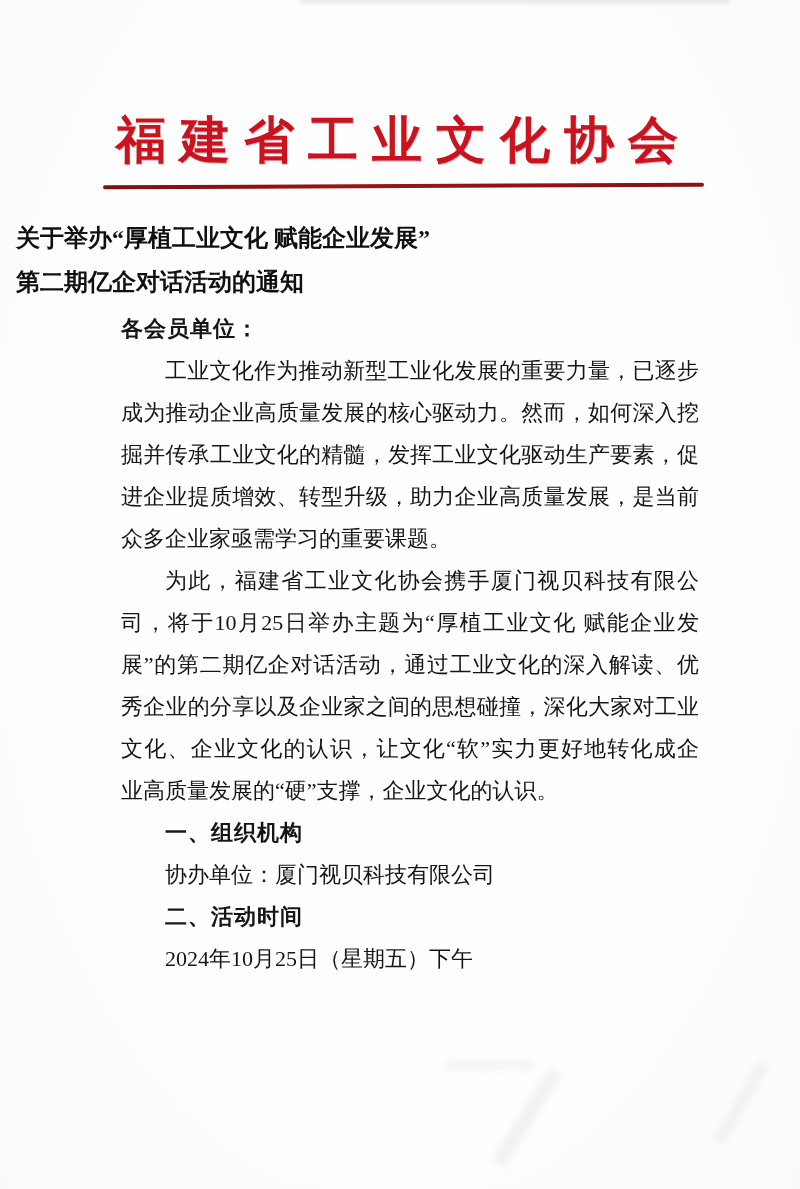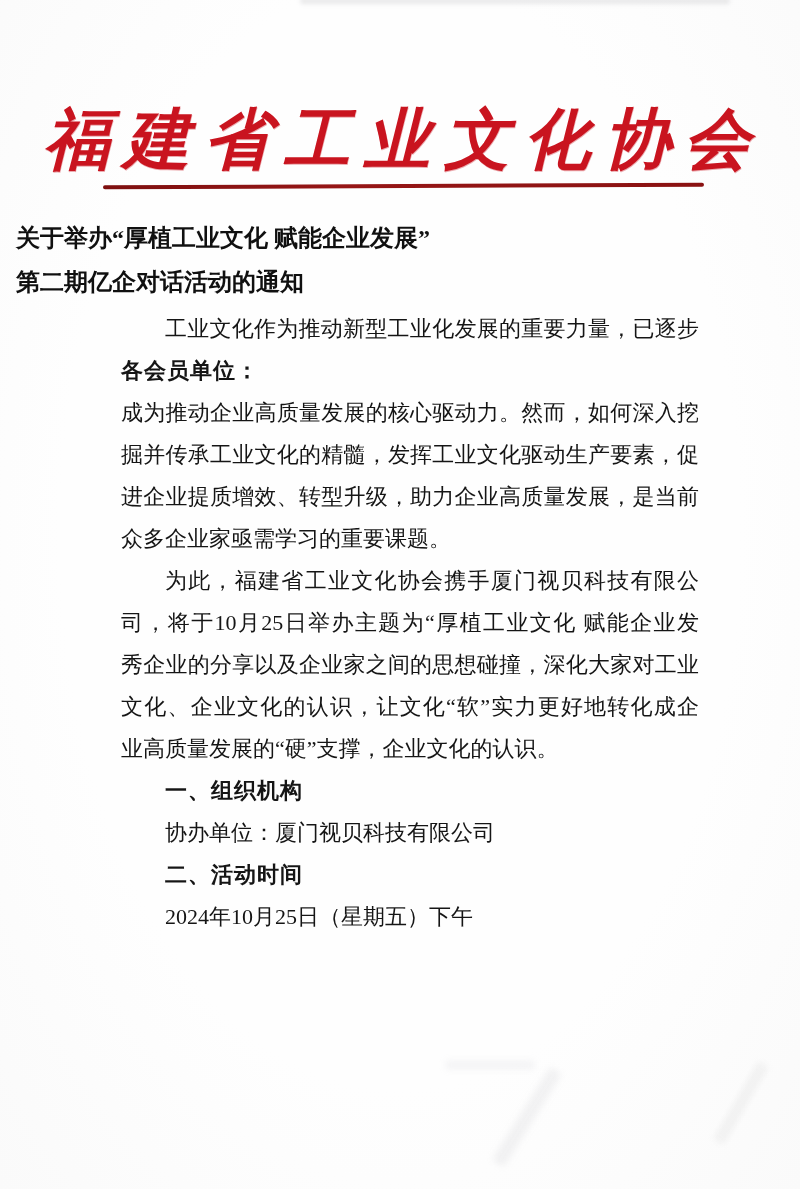--- a/index.html
+++ b/index.html
@@ -34,29 +34,28 @@
 
   
   .letterhead {
     position: absolute;
     top: 108px;
     left: 0;
     width: 100%;
     text-align: center;
   }
   .org-name {
-    font-size: 66px;
+    font-size: 50px;
     font-weight: bold;
     letter-spacing: 14px;
     padding-left: 8px; 
     color: #c9141f;
     line-height: 64px;
     text-shadow: 0.5px 0.5px 0 rgba(201,20,31,0.35);
     white-space: nowrap;
-    font-style: italic;
   }
   .letterhead-rule {
     position: absolute;
     top: 184px;
     left: 103px;
     width: 601px;
     height: 4px;
     background: linear-gradient(to right, #7e1010, #961616 40%, #8a1212);
     transform: rotate(-0.25deg);
     border-radius: 2px;
@@ -116,28 +115,29 @@
     <div class="org-name">福建省工业文化协会</div>
   </div>
   <div class="letterhead-rule"></div>
 
   <div class="notice-title">
     <div>关于举办“厚植工业文化 赋能企业发展”</div>
     <div>第二期亿企对话活动的通知</div>
   </div>
 
   <div class="doc-body">
+    <div class="line hd">各会员单位：</div>
     <div class="line j ind">工业文化作为推动新型工业化发展的重要力量，已逐步</div>
-    <div class="line hd">各会员单位：</div>
     <div class="line j">成为推动企业高质量发展的核心驱动力。然而，如何深入挖</div>
     <div class="line j">掘并传承工业文化的精髓，发挥工业文化驱动生产要素，促</div>
     <div class="line j">进企业提质增效、转型升级，助力企业高质量发展，是当前</div>
     <div class="line">众多企业家亟需学习的重要课题。</div>
     <div class="line j ind">为此，福建省工业文化协会携手厦门视贝科技有限公</div>
     <div class="line j">司，将于10月25日举办主题为“厚植工业文化 赋能企业发</div>
+    <div class="line j">展”的第二期亿企对话活动，通过工业文化的深入解读、优</div>
     <div class="line j">秀企业的分享以及企业家之间的思想碰撞，深化大家对工业</div>
     <div class="line j">文化、企业文化的认识，让文化“软”实力更好地转化成企</div>
     <div class="line">业高质量发展的“硬”支撑，企业文化的认识。</div>
     <div class="line hd ind">一、组织机构</div>
     <div class="line ind">协办单位：厦门视贝科技有限公司</div>
     <div class="line hd ind">二、活动时间</div>
     <div class="line ind">2024年10月25日（星期五）下午</div>
   </div>
 
 </div>

